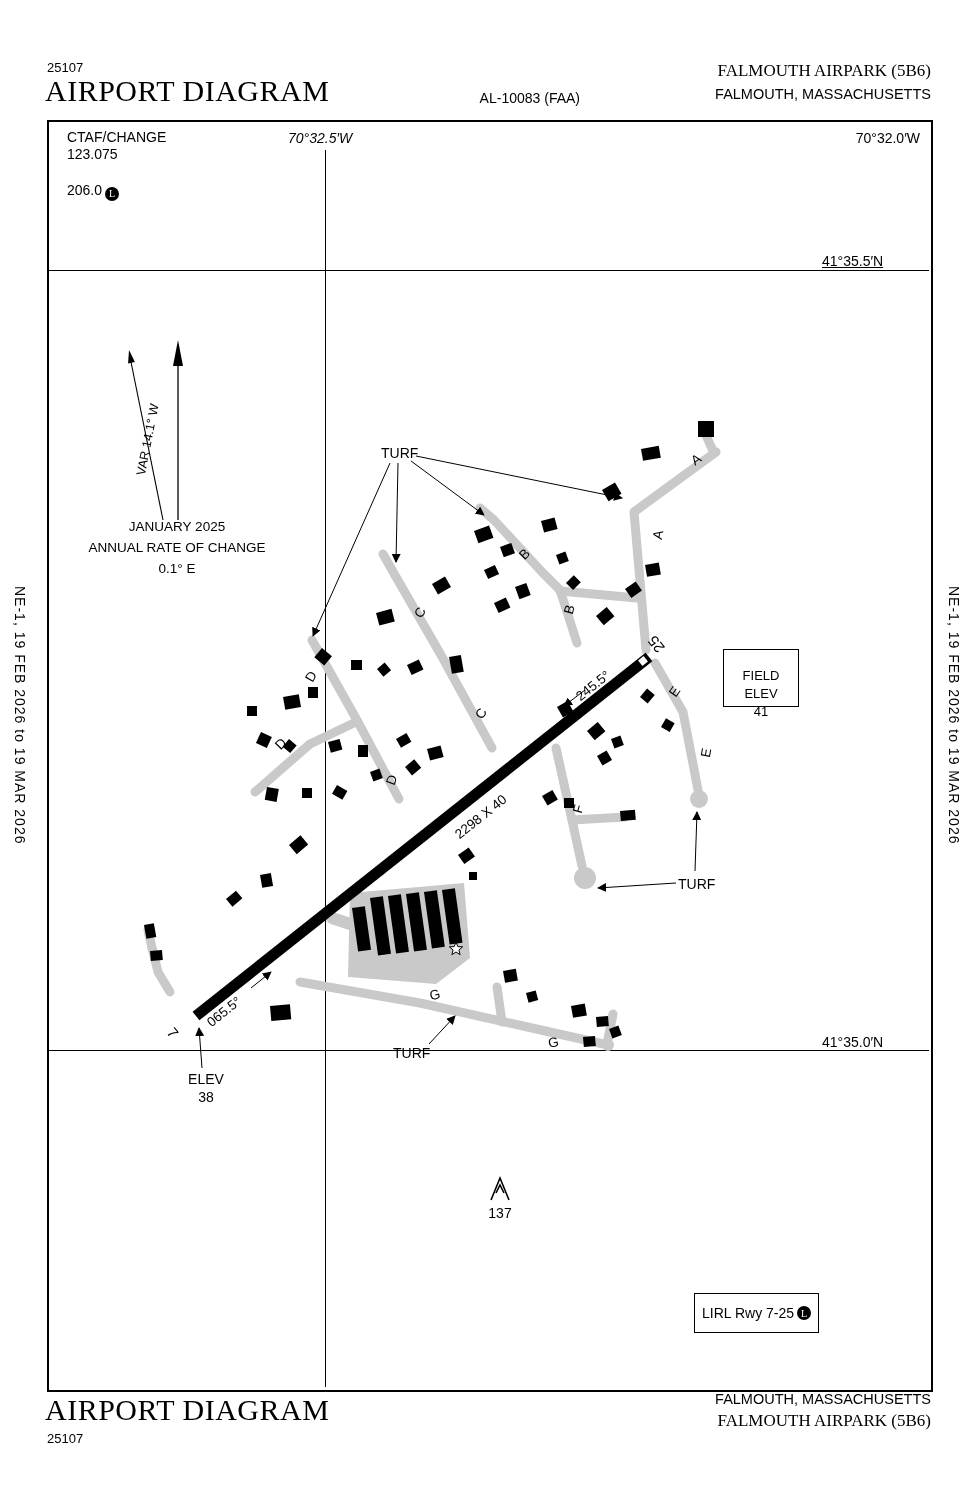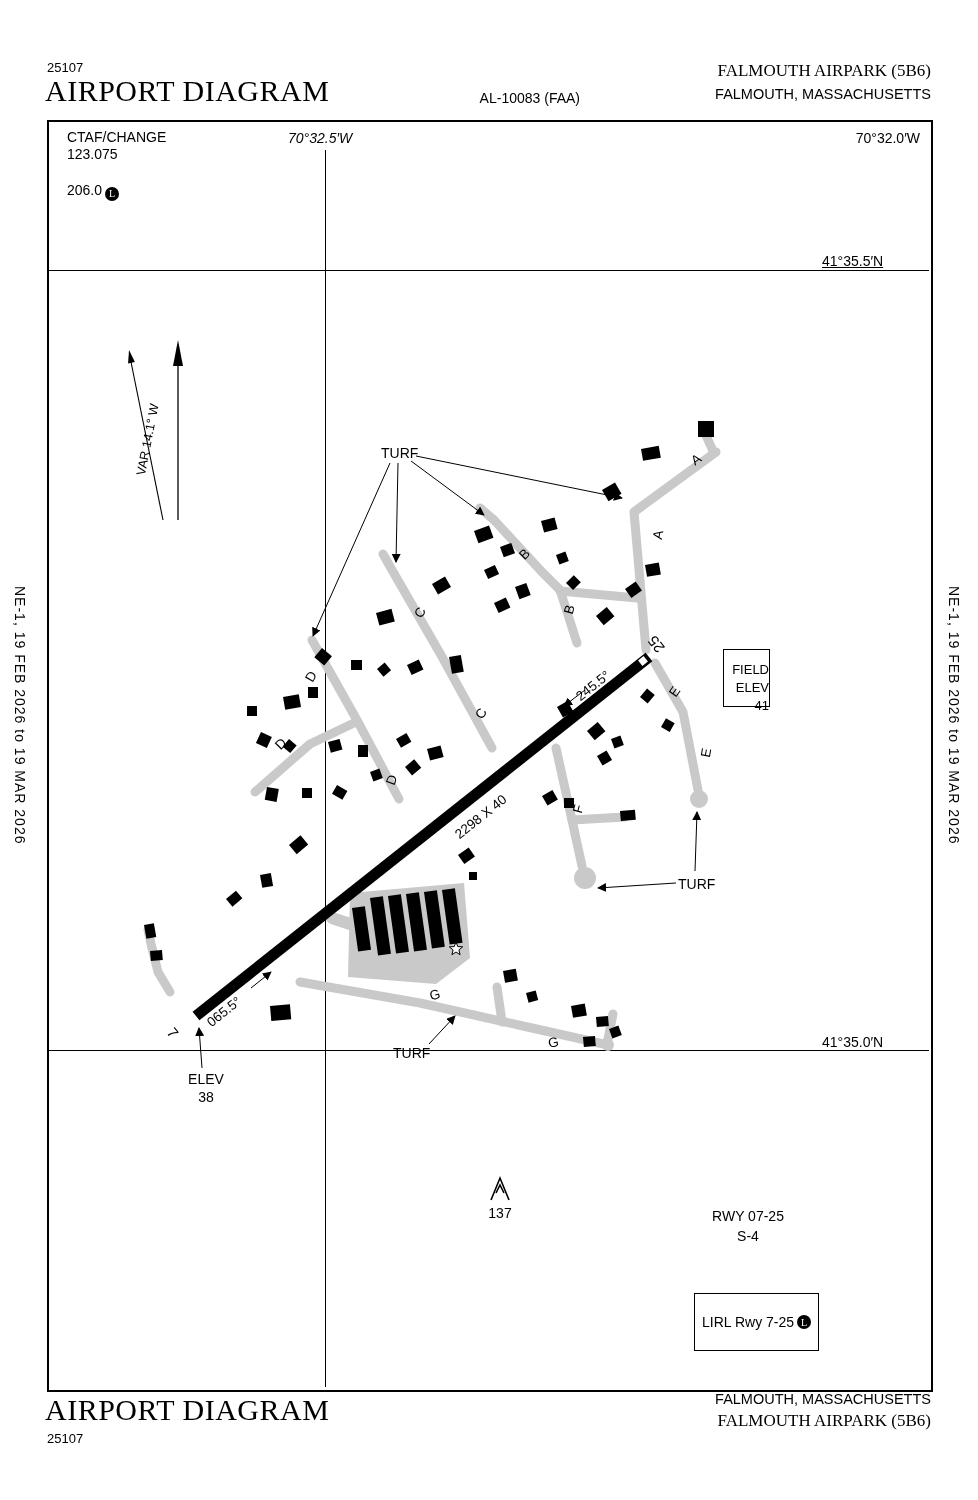--- a/index.html
+++ b/index.html
@@ -5,24 +5,24 @@
   html,body{margin:0;padding:0;background:#fff;}
   .page{position:relative;width:978px;height:1500px;background:#fff;color:#000;
         font-family:"Liberation Sans",sans-serif;overflow:hidden;border-radius:23px;}
   .t{position:absolute;white-space:nowrap;}
   .serif{font-family:"Liberation Serif",serif;}
   .chart-box{position:absolute;left:47px;top:120px;width:882px;height:1268px;border:2px solid #000;}
   svg.overlay{position:absolute;left:0;top:0;pointer-events:none;}
   .vtext{position:absolute;writing-mode:vertical-rl;text-orientation:mixed;font-size:14px;letter-spacing:1px;}
   .pcl{display:inline-flex;align-items:center;justify-content:center;width:14px;height:14px;border-radius:50%;
        background:#000;color:#fff;font-size:10px;font-family:"Liberation Serif",serif;margin-left:3px;vertical-align:-2px;}
-  .field-box{position:absolute;left:723px;top:649px;width:47px;height:58px;border:1.5px solid #000;background:#fff;
-             text-align:right;font-size:13px;line-height:18px;padding-top:11px;box-sizing:border-box;}
+  .field-box{position:absolute;left:723px;top:649px;width:76px;height:58px;border:1.5px solid #000;background:#fff;
+             text-align:center;font-size:13px;line-height:18px;padding-top:17px;box-sizing:border-box;}
   .lirl-box{position:absolute;left:694px;top:1293px;border:1.5px solid #000;background:#fff;
-            padding:20px 7px;font-size:14px;display:inline-flex;align-items:center;}
+            padding:11px 7px;font-size:14px;display:inline-flex;align-items:center;}
   .center{text-align:center;}
   .rot{transform-origin:0 0;}
 </style>
 </head>
 <body>
 
 <div class="page">
 
   <div class="t" style="left:47px;top:60px;font-size:13px;">25107</div>
   <div class="t serif" style="left:45px;top:74px;font-size:30px;letter-spacing:0.5px;">AIRPORT DIAGRAM</div>
@@ -178,20 +178,25 @@
   <div class="t" style="left:67px;top:129px;font-size:14px;">CTAF/CHANGE</div>
   <div class="t" style="left:67px;top:146px;font-size:14px;">123.075</div>
   <div class="t" style="left:67px;top:182px;font-size:14px;"><span>206.0</span><span class="pcl">L</span></div>
 
   <div class="t" style="left:288px;top:130px;font-size:14px;font-style:italic;">70°32.5′W</div>
   <div class="t" style="right:58px;top:130px;font-size:14px;">70°32.0′W</div>
   <div class="t" style="left:822px;top:253px;font-size:14px;text-decoration:underline;">41°35.5′N</div>
   <div class="t" style="left:822px;top:1034px;font-size:14px;">41°35.0′N</div>
 
   <div class="t rot" style="left:134px;top:474px;font-size:12.5px;transform:rotate(-79deg);">VAR 14.1° W</div>
+  <div class="t center" style="left:77px;top:516px;width:200px;font-size:13.5px;line-height:21px;">
+    <div>JANUARY 2025</div>
+    <div>ANNUAL RATE OF CHANGE</div>
+    <div>0.1° E</div>
+  </div>
 
   <div class="t" style="left:381px;top:445px;font-size:14px;">TURF</div>
   <div class="t" style="left:678px;top:876px;font-size:14px;">TURF</div>
   <div class="t" style="left:393px;top:1045px;font-size:14px;">TURF</div>
 
   <div class="field-box">
     <div>FIELD</div>
     <div>ELEV</div>
     <div>41</div>
   </div>
@@ -217,24 +222,20 @@
   <div class="t rot" style="left:272px;top:742px;font-size:13.5px;transform:rotate(-45deg);">D</div>
   <div class="t rot" style="left:383px;top:782px;font-size:13.5px;transform:rotate(-70deg);">D</div>
   <div class="t rot" style="left:666px;top:691px;font-size:13.5px;transform:rotate(-55deg);">E</div>
   <div class="t rot" style="left:698px;top:756px;font-size:13.5px;transform:rotate(-80deg);">E</div>
   <div class="t rot" style="left:570px;top:811px;font-size:13.5px;transform:rotate(-75deg);">F</div>
   <div class="t rot" style="left:428px;top:989px;font-size:13.5px;transform:rotate(-15deg);">G</div>
   <div class="t rot" style="left:547px;top:1036px;font-size:13.5px;transform:rotate(-10deg);">G</div>
 
   <div class="t center" style="left:478px;top:1205px;width:44px;font-size:14px;">137</div>
 
-  <div class="t center" style="left:668px;top:1206px;width:160px;font-size:14px;line-height:20px;">
-    <div>RWY 07-25</div>
-    <div>S-4</div>
-  </div>
 
   <div class="lirl-box">
     <span>LIRL Rwy 7-25</span>
       <span class="pcl">L</span>
   </div>
 
   <div class="t serif" style="left:45px;top:1393px;font-size:30px;letter-spacing:0.5px;">AIRPORT DIAGRAM</div>
   <div class="t" style="left:47px;top:1431px;font-size:13px;">25107</div>
   <div class="t" style="right:47px;top:1391px;font-size:14.5px;text-align:right;">FALMOUTH, MASSACHUSETTS</div>
   <div class="t serif" style="right:47px;top:1411px;font-size:17px;text-align:right;">FALMOUTH AIRPARK (5B6)</div>

